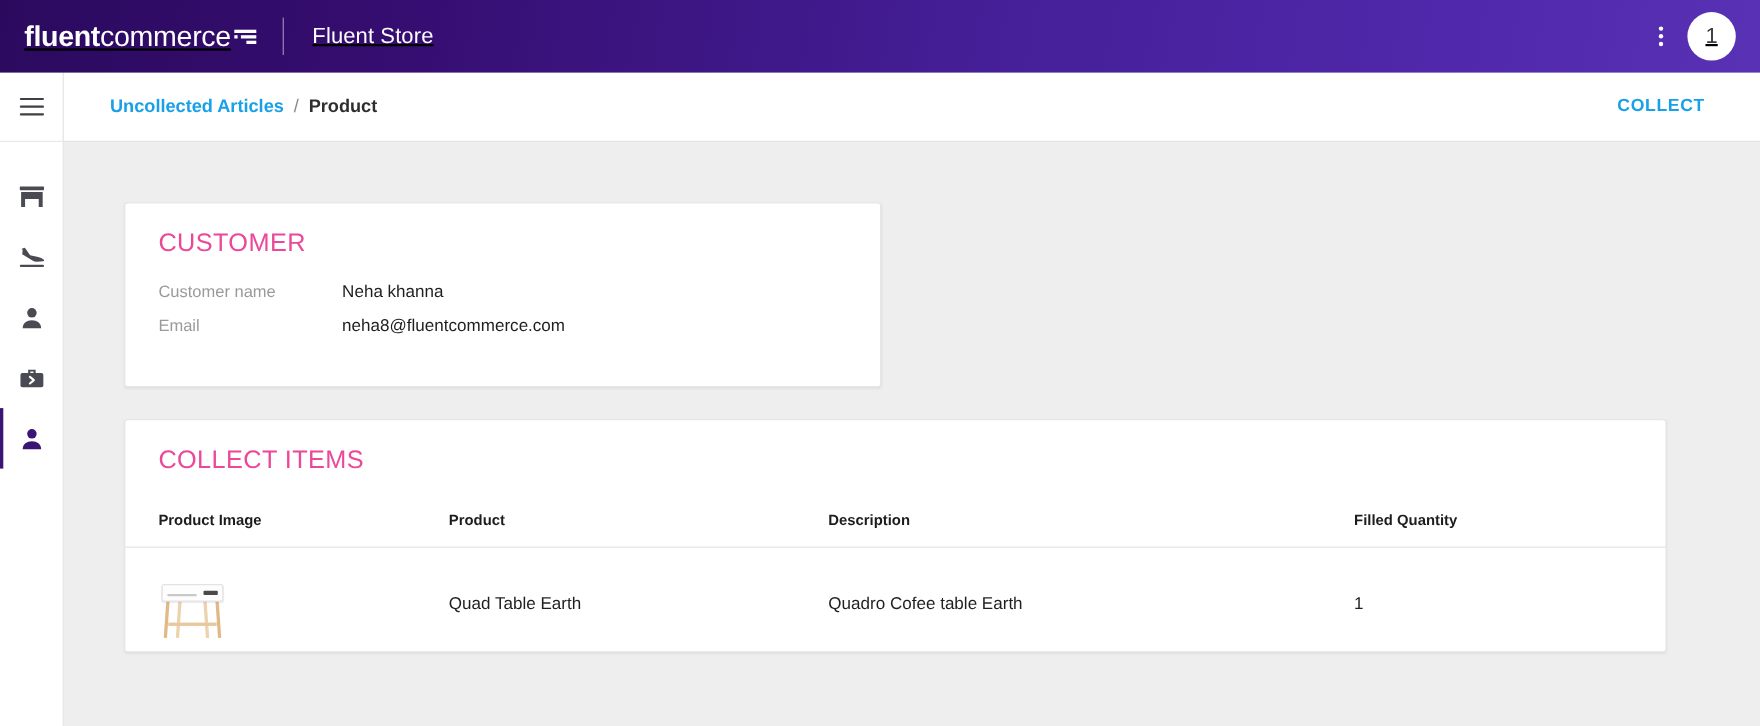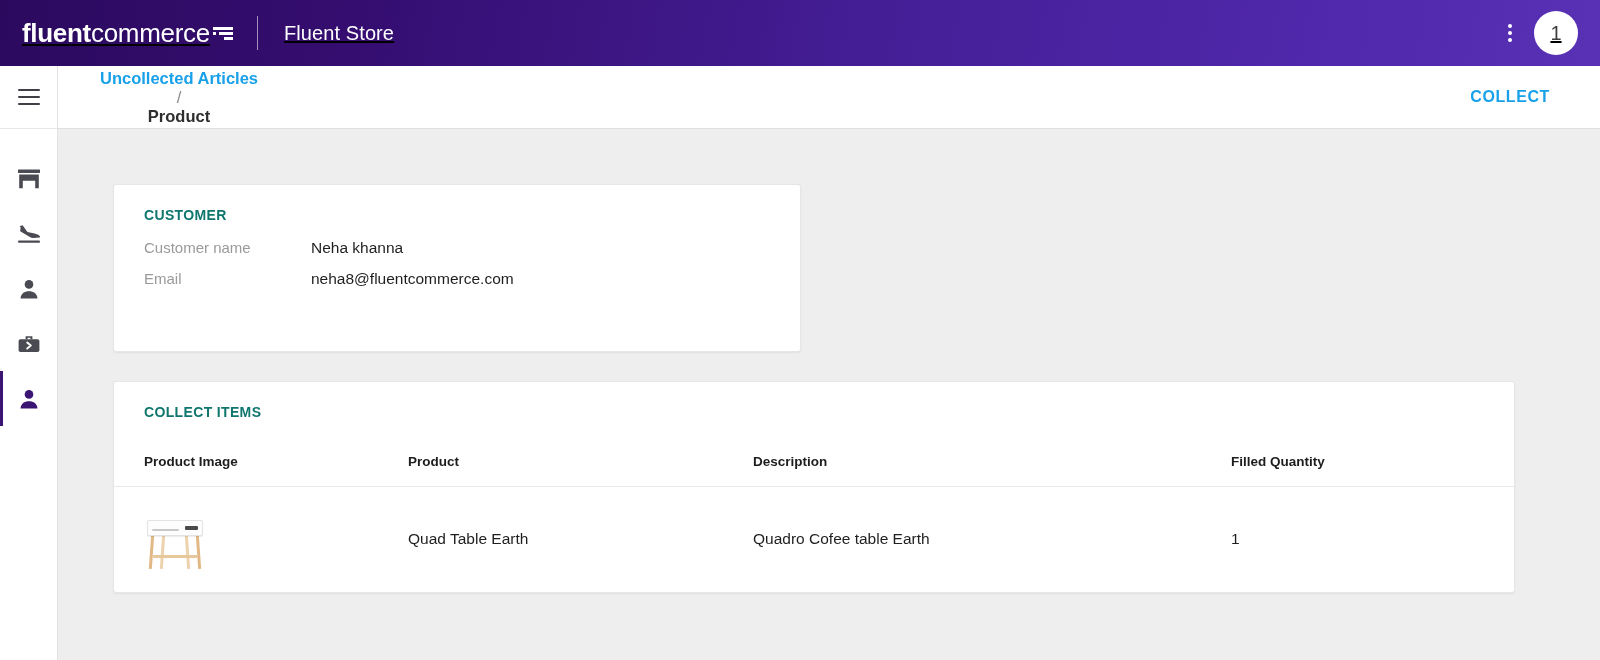--- a/index.html
+++ b/index.html
@@ -191,21 +191,20 @@
     display: flex;
     align-items: center;
     z-index: 10;
   }
 
   .crumbs {
     display: flex;
     align-items: center;
     margin-left: 42px;
     font-size: 16.5px;
-    flex-direction: column;
   }
   .crumb-link {
     color: #18a0e8;
     font-weight: 700;
     cursor: pointer;
     white-space: nowrap;
   }
   .crumb-sep {
     color: #8a8a8a;
     margin: 0 9px;
@@ -252,30 +251,30 @@
   .customer-card {
     position: absolute;
     top: 55px;
     left: 55px;
     width: 688px;
     height: 168px;
     padding: 22px 30px 0 30px;
   }
 
   .card-title {
-    font-size: 14px;
-    font-weight: 700;
-    color: #0f766e;
+    font-size: 23px;
+    font-weight: 400;
+    color: #ec4899;
     letter-spacing: 0.35px;
     margin-bottom: 16px;
   }
 
   .field-row {
     display: flex;
-    align-items: flex-start;
+    align-items: center;
     height: 31px;
   }
   .field-label {
     width: 167px;
     font-size: 15px;
     color: #9a9a9a;
     font-weight: 400;
   }
   .field-value {
     font-size: 15.5px;

